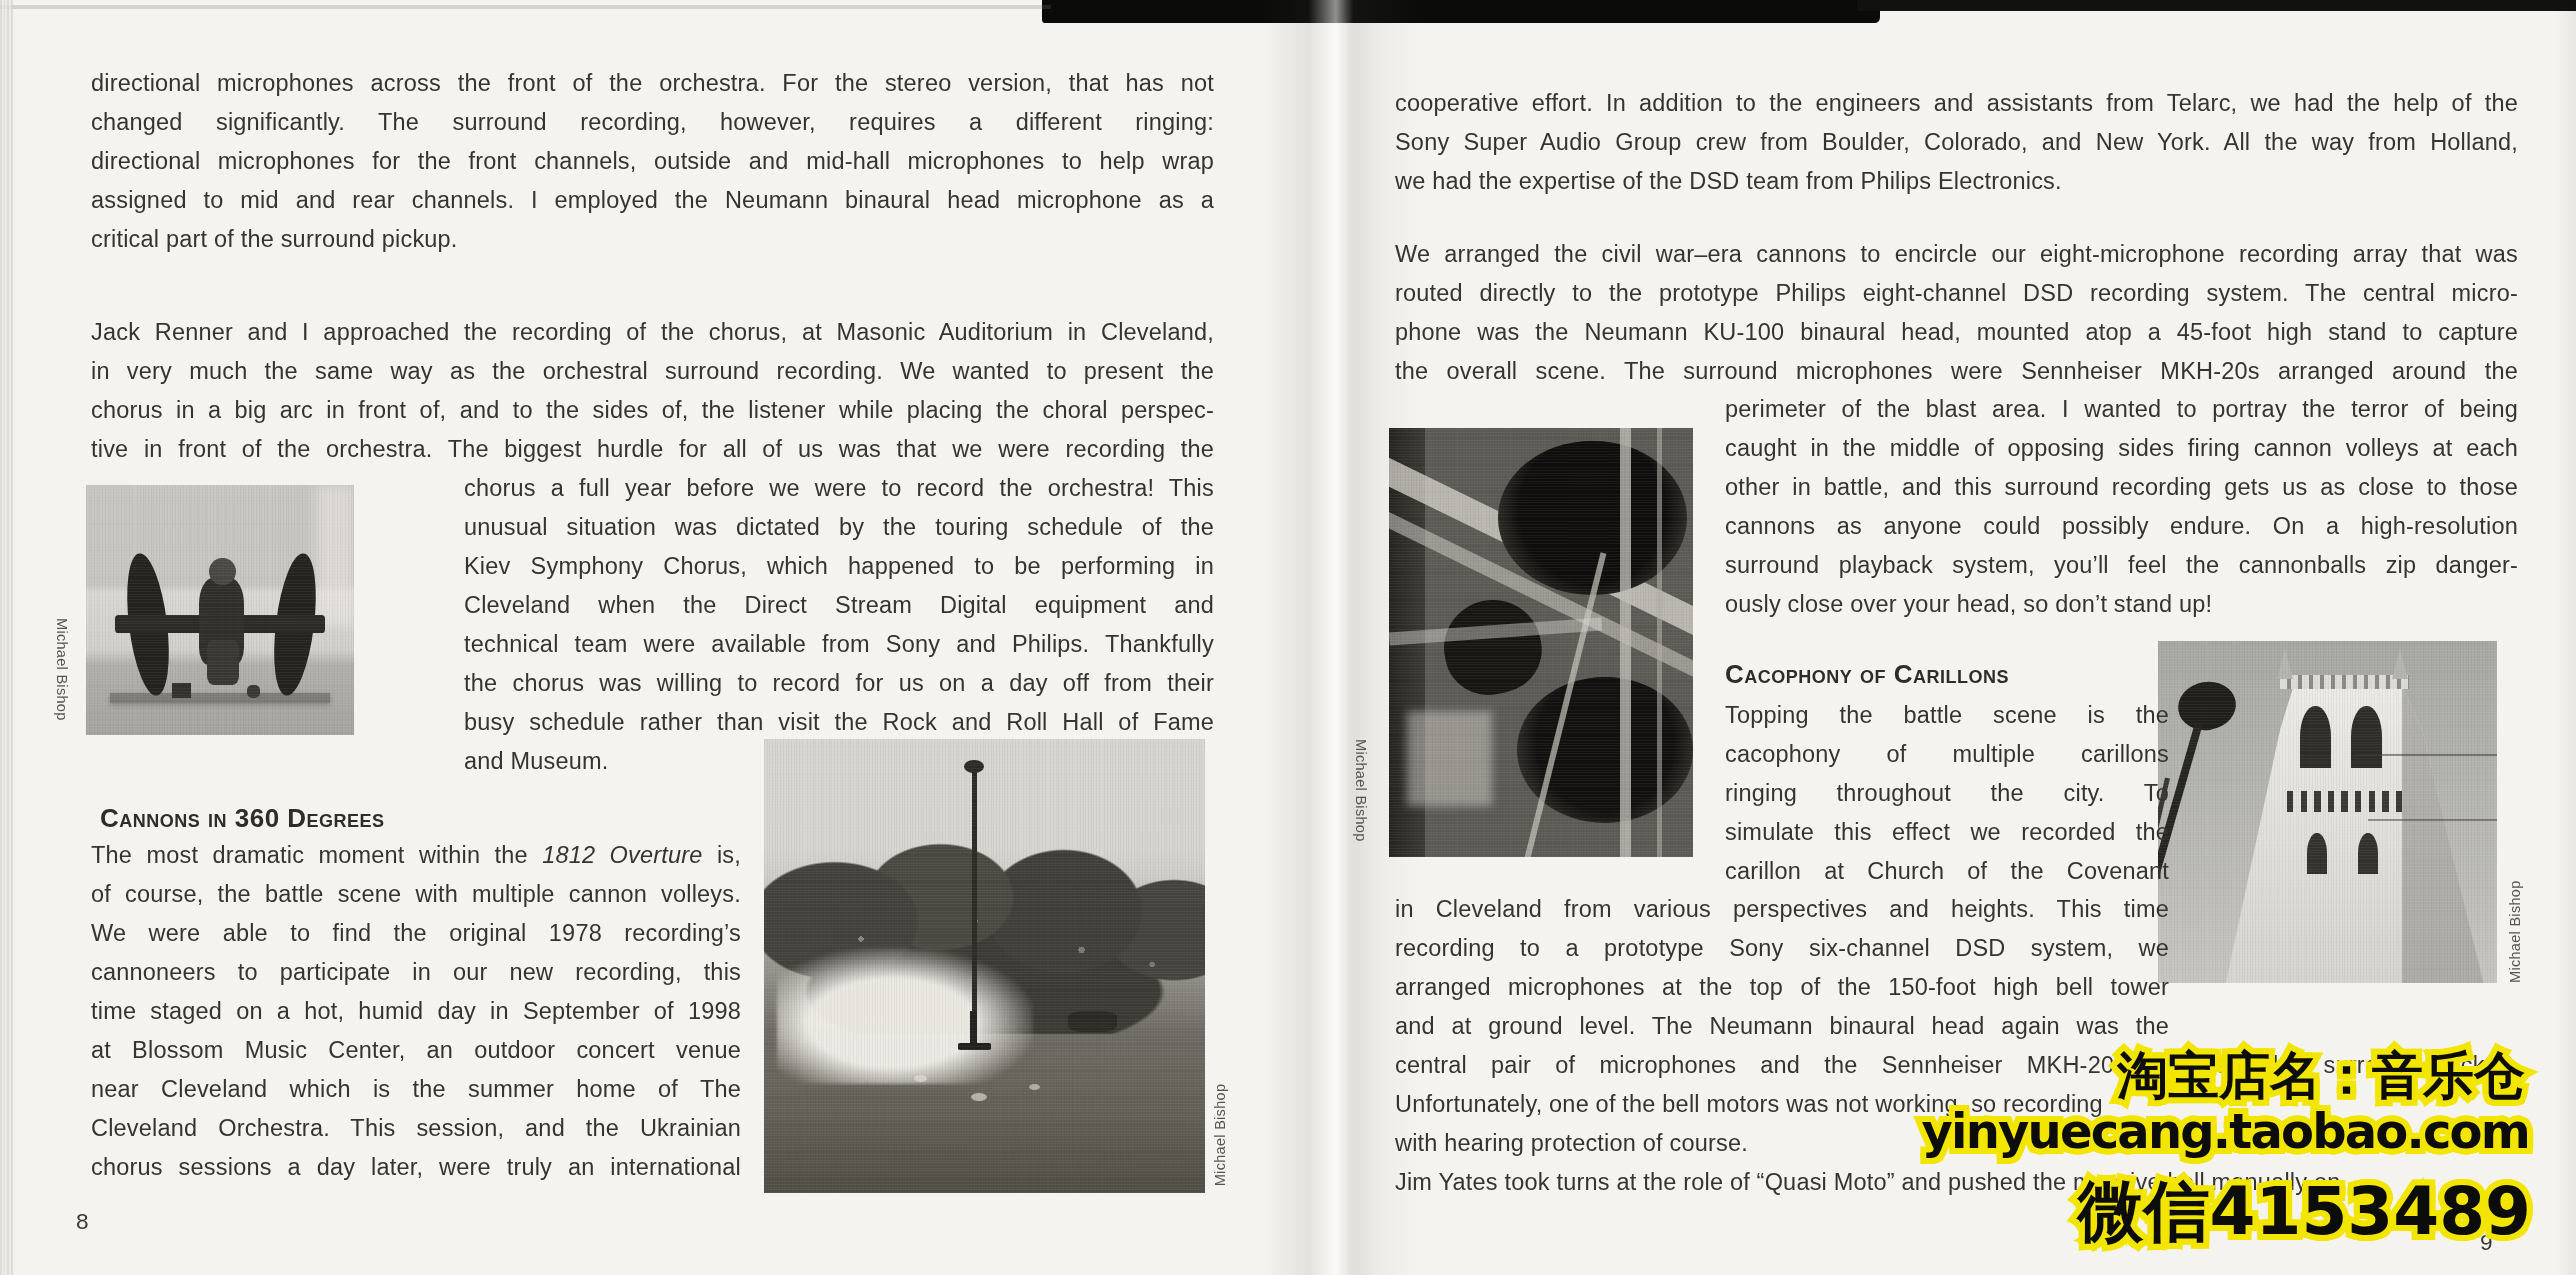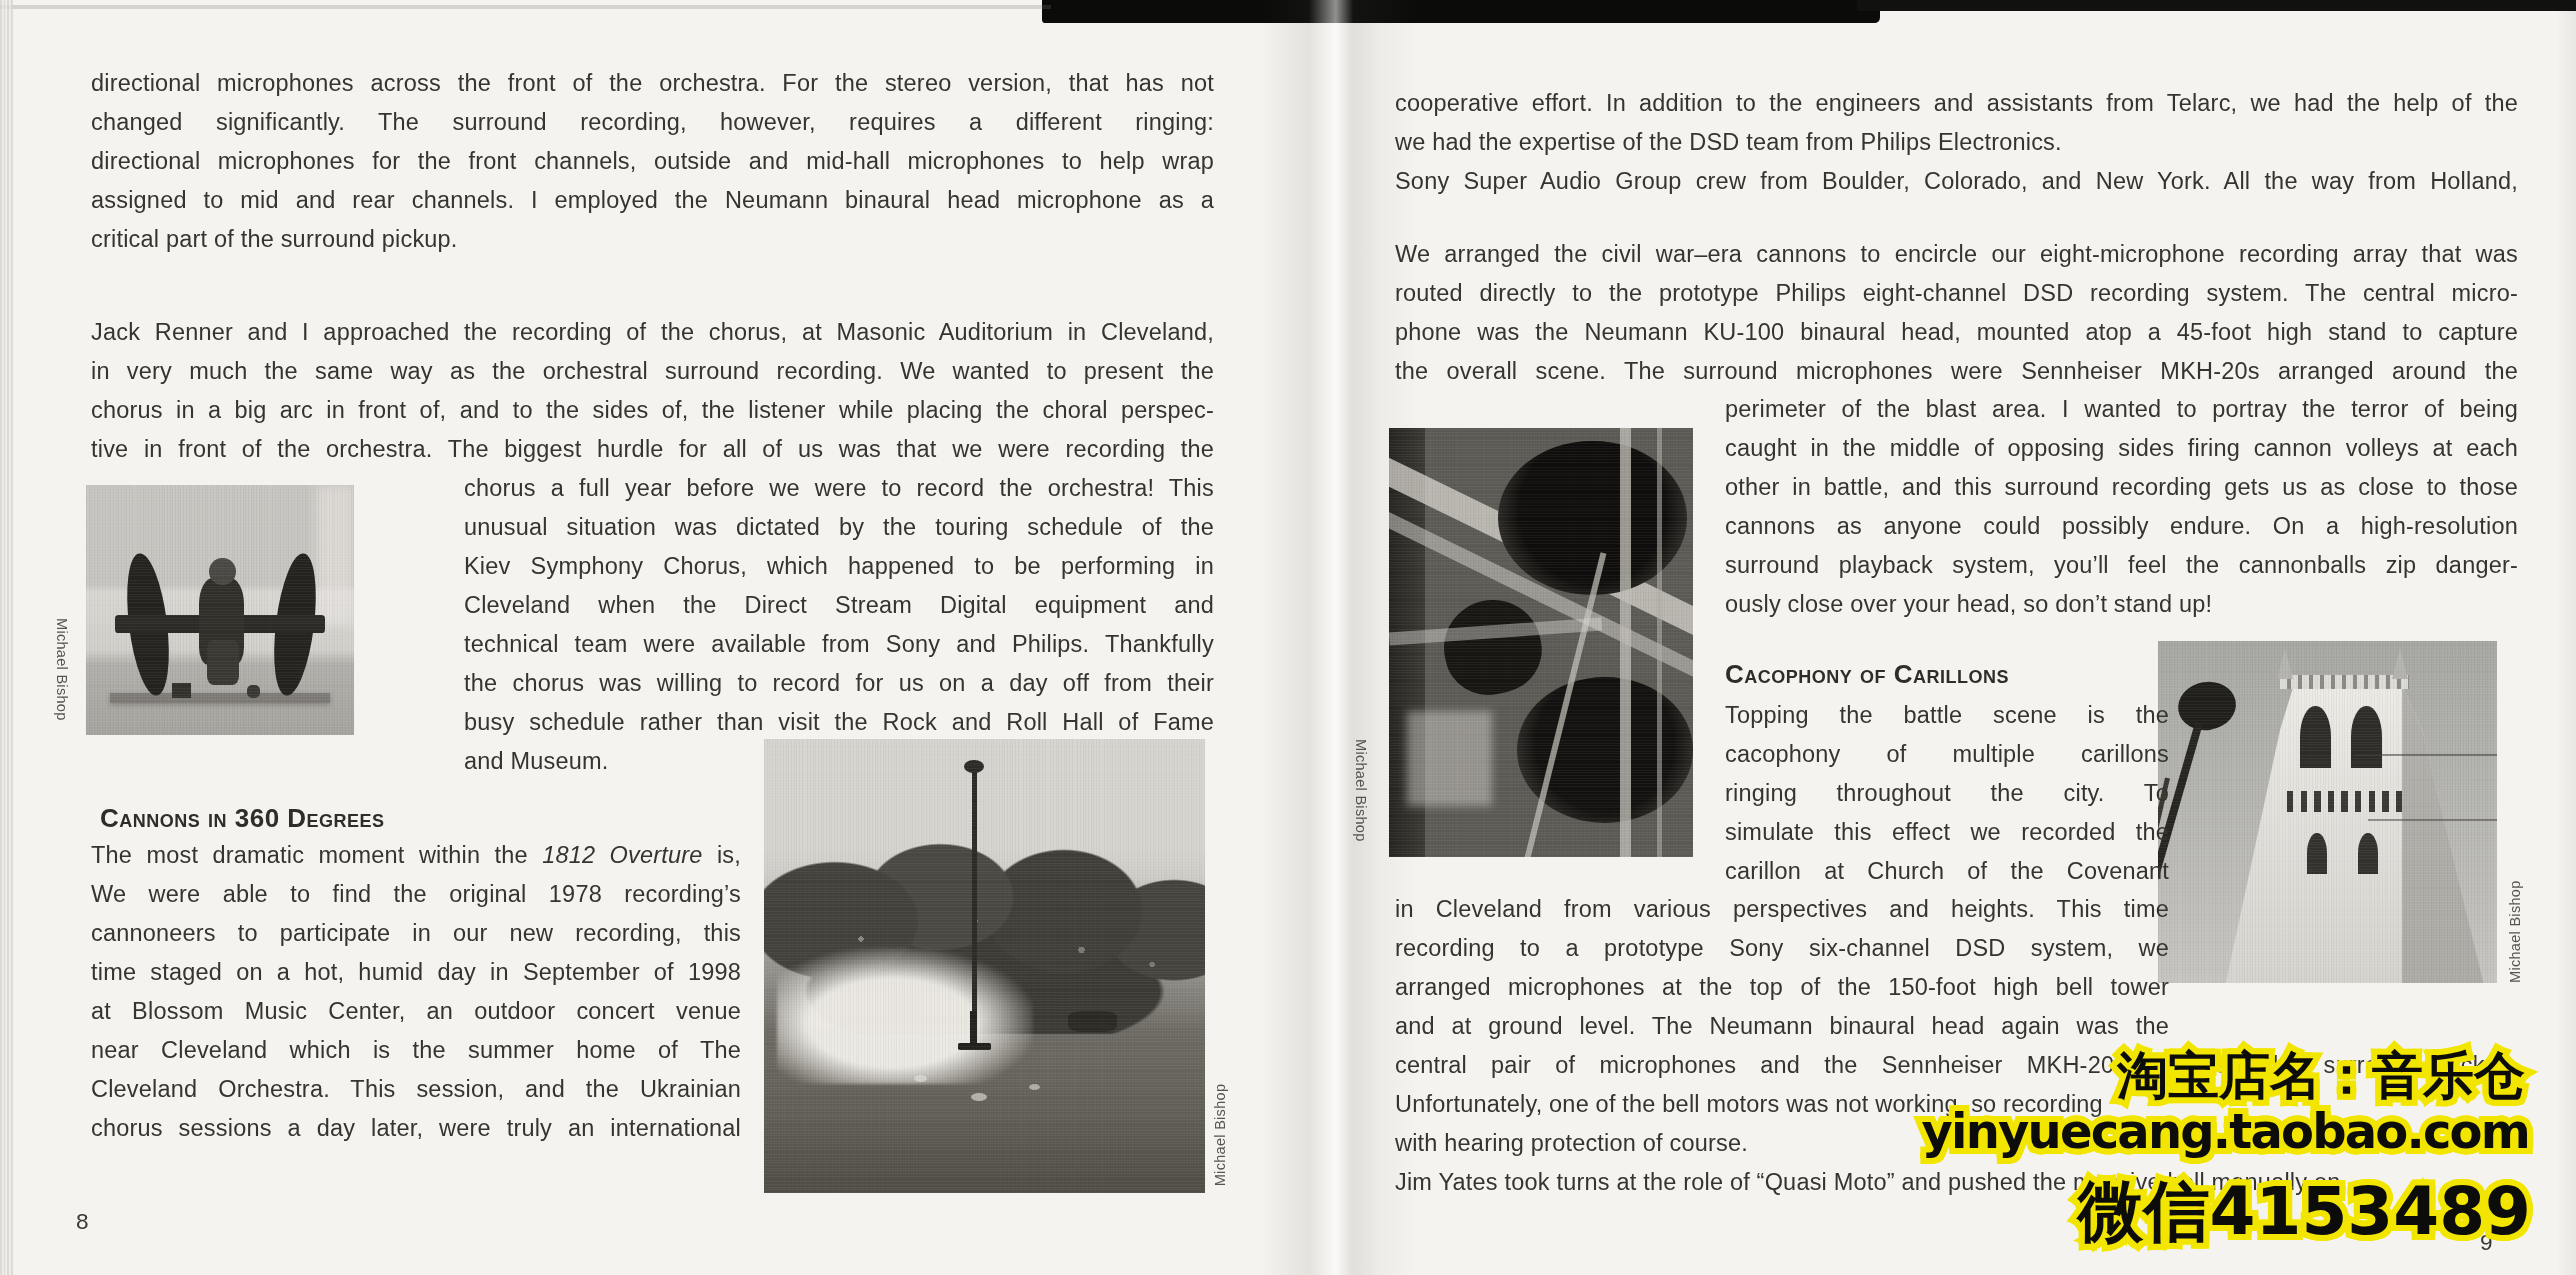--- a/index.html
+++ b/index.html
@@ -156,20 +156,21 @@
       <div class="tl">technical team were available from Sony and Philips. Thankfully</div>
       <div class="tl">the chorus was willing to record for us on a day off from their</div>
       <div class="tl">busy schedule rather than visit the Rock and Roll Hall of Fame</div>
       <div class="tl align-left">and Museum.</div>
     </div>
 
   <div class="heading" style="left:100px;top:803px;">Cannons in 360 Degrees</div>
 
   <div class="tb" style="left:91px;top:836px;width:650px;">
       <div class="tl"><span>The most dramatic moment within the </span><span class="it">1812 Overture</span><span> is,</span></div>
+      <div class="tl">of course, the battle scene with multiple cannon volleys.</div>
       <div class="tl">We were able to find the original 1978 recording’s</div>
       <div class="tl">cannoneers to participate in our new recording, this</div>
       <div class="tl">time staged on a hot, humid day in September of 1998</div>
       <div class="tl">at Blossom Music Center, an outdoor concert venue</div>
       <div class="tl">near Cleveland which is the summer home of The</div>
       <div class="tl">Cleveland Orchestra. This session, and the Ukrainian</div>
       <div class="tl">chorus sessions a day later, were truly an international</div>
     </div>
 
   <div class="photo cannon">
@@ -198,22 +199,22 @@
     <div class="ps gspeck1"></div>
     <div class="ps gspeck2"></div>
     <div class="ps gspeck3"></div>
   </div>
   <div class="credit-v credit-up" style="left:1162px;top:1126px;width:118px;height:18px;">Michael Bishop</div>
 
   <div class="pagenum" style="left:76px;top:1209px;">8</div>
 
   <div class="tb" style="left:1395px;top:84px;width:1123px;">
       <div class="tl">cooperative effort. In addition to the engineers and assistants from Telarc, we had the help of the</div>
+      <div class="tl">Sony Super Audio Group crew from Boulder, Colorado, and New York. All the way from Holland,</div>
       <div class="tl align-left">we had the expertise of the DSD team from Philips Electronics.</div>
-      <div class="tl">Sony Super Audio Group crew from Boulder, Colorado, and New York. All the way from Holland,</div>
     </div>
 
   <div class="tb" style="left:1395px;top:235px;width:1123px;">
       <div class="tl">We arranged the civil war–era cannons to encircle our eight-microphone recording array that was</div>
       <div class="tl">routed directly to the prototype Philips eight-channel DSD recording system. The central micro-</div>
       <div class="tl">phone was the Neumann KU-100 binaural head, mounted atop a 45-foot high stand to capture</div>
       <div class="tl">the overall scene. The surround microphones were Sennheiser MKH-20s arranged around the</div>
     </div>
 
   <div class="tb" style="left:1725px;top:390px;width:793px;">

